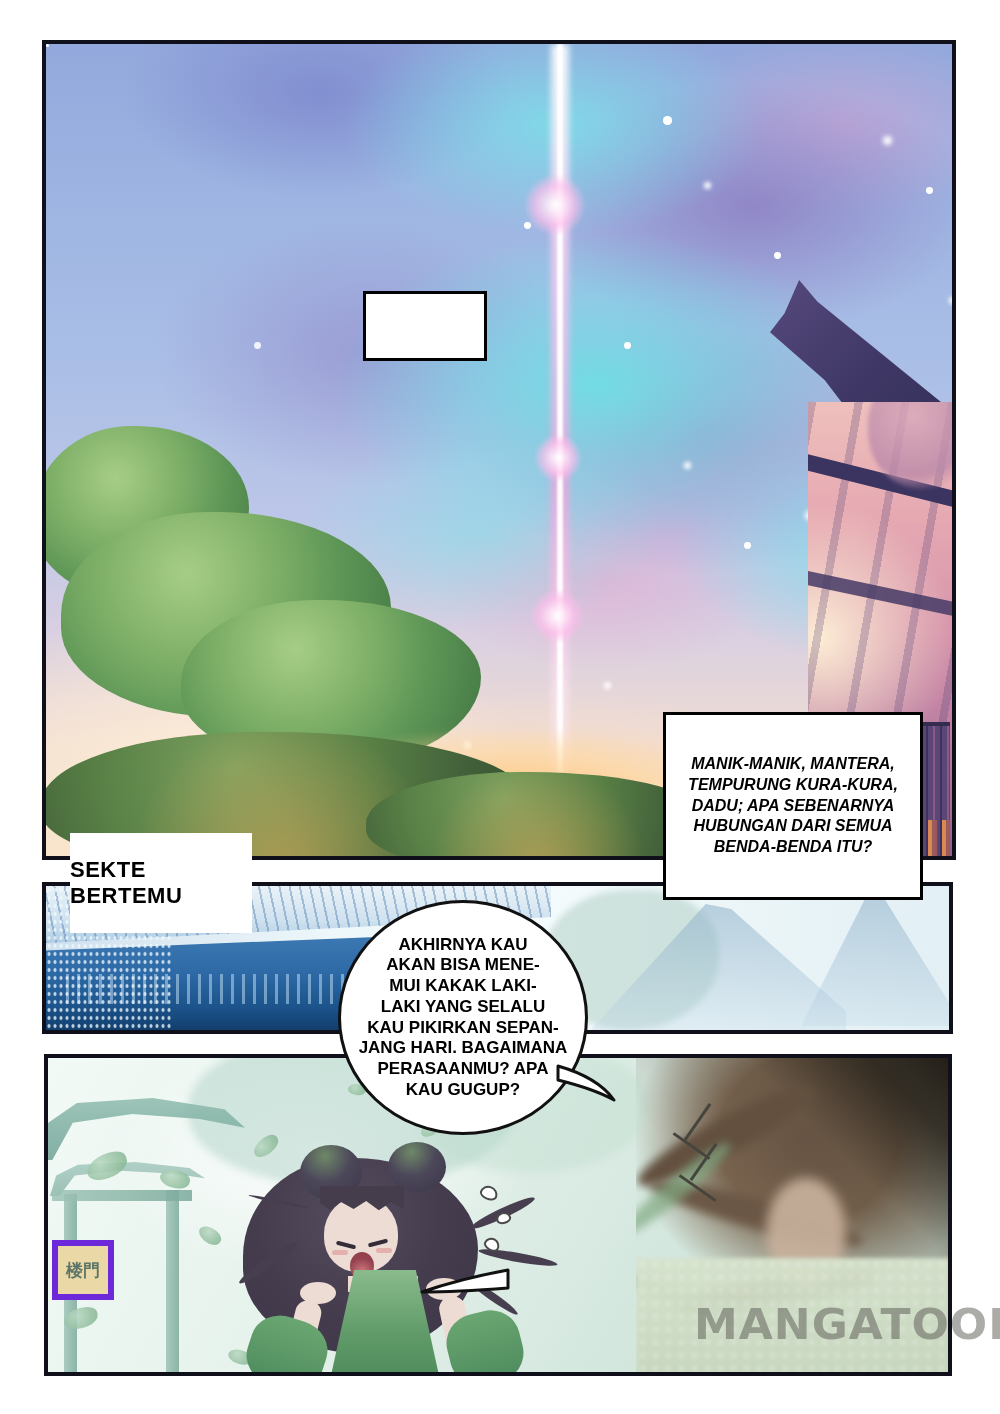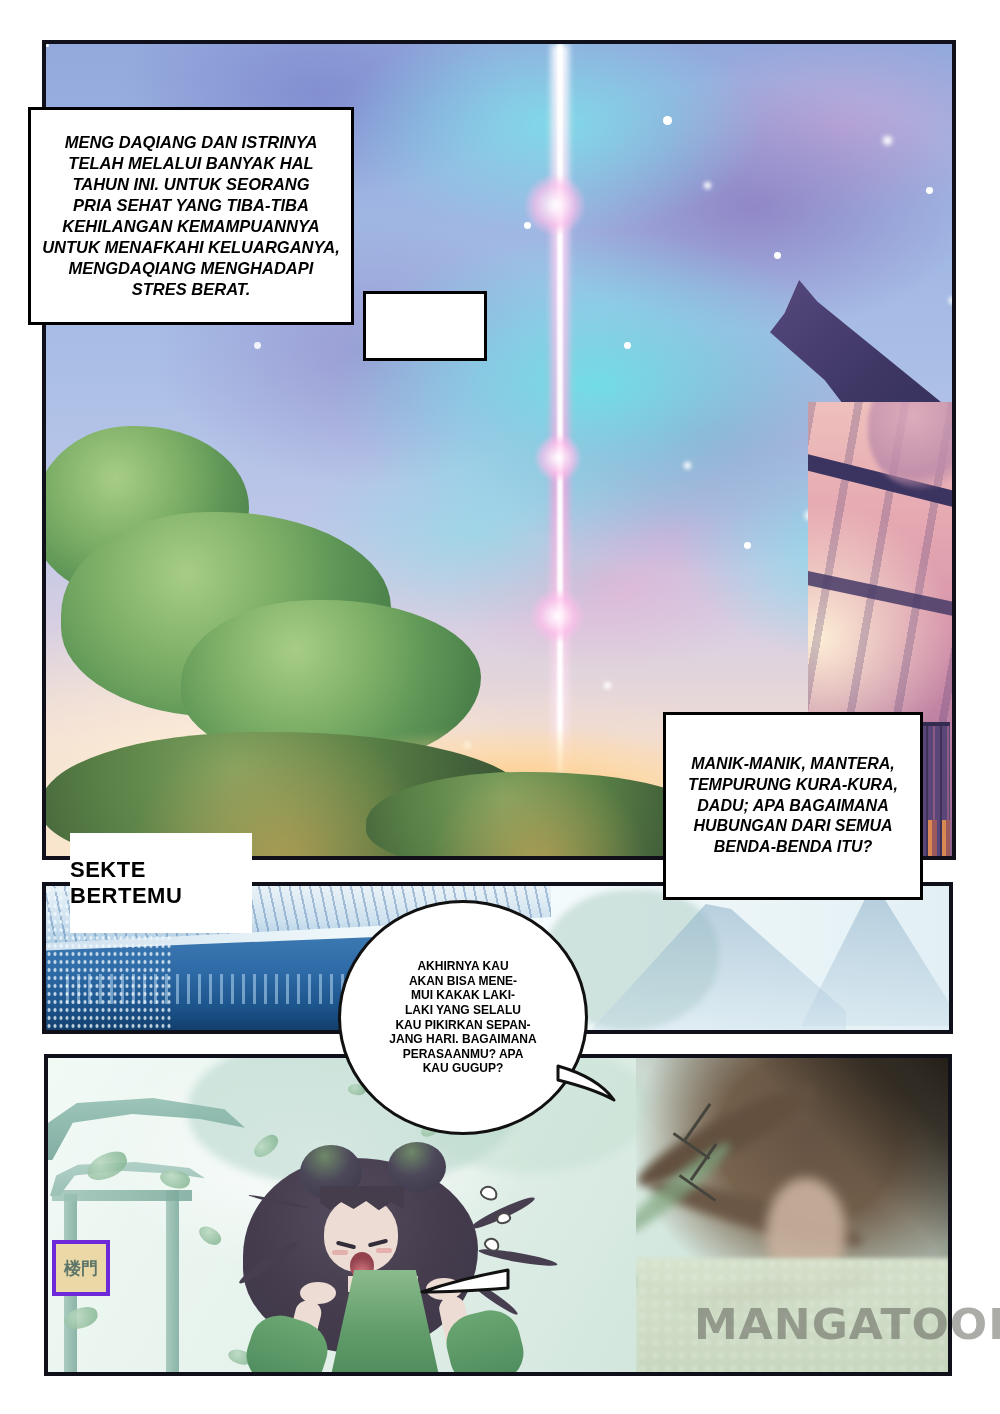--- a/index.html
+++ b/index.html
@@ -80,21 +80,21 @@
   .p3-base{position:absolute;inset:0;background:
     radial-gradient(ellipse 300px 180px at 30% 30%,rgba(255,255,255,.9),transparent 70%),
     linear-gradient(120deg,#f2faf6 0%,#e6f2ec 35%,#d5e8df 65%,#c8dfd4 100%);}
   .p3-topblob{border-radius:50% 45% 55% 50%;filter:blur(4px);}
   .leaf{position:absolute;border-radius:60% 40% 55% 45%;opacity:.85;
     background:radial-gradient(circle at 35% 35%,#b9d8c2,#93bf9f 60%,#7fb18d);}
   .gatebit{position:absolute;}
   .g-roof{clip-path:polygon(0 100%,4% 40%,18% 8%,55% 0,90% 18%,100% 48%,78% 34%,45% 26%,16% 40%,6% 100%);
     background:linear-gradient(180deg,#8ebbae,#6fa195);opacity:.85;}
   .g-post{background:linear-gradient(90deg,#9ec3b7,#7ba99b);opacity:.85;}
-  .g-plaque{background:#ead9a6;border:4px solid #6d28d9;color:#5d7568;font-size:17px;font-weight:bold;
+  .g-plaque{background:#ead9a6;border:6px solid #6d28d9;color:#5d7568;font-size:17px;font-weight:bold;
     display:flex;align-items:center;justify-content:center;filter:blur(.6px);
     font-family:"DejaVu Sans",sans-serif;}
   .girlbit{position:absolute;}
   .bun{border-radius:50%;background:radial-gradient(circle at 40% 20%,#6e8868 0%,#4c485a 45%,#3a3447 100%);}
   .skin{background:#ecdcd4;}
   .hairstrand{background:#473e50;border-radius:50%;}
   .sweat{background:#fff;border:2px solid #4a4a4a;border-radius:50% 50% 50% 50%/60% 60% 40% 40%;}
   .f-part{position:absolute;}
   .hatch{position:absolute;width:3px;height:44px;background:#45453e;}
 
@@ -221,37 +221,29 @@
     </div>
     <div class="hatch" style="left:648px;top:42px;transform:rotate(35deg);"></div>
     <div class="hatch" style="left:642px;top:66px;transform:rotate(-55deg);"></div>
     <div class="hatch" style="left:654px;top:82px;transform:rotate(35deg);"></div>
     <div class="hatch" style="left:648px;top:108px;transform:rotate(-55deg);"></div>
   </div>
 
   <div class="watermark">MANGATOON</div>
 
   <div class="nbox" style="left:363px;top:291px;width:124px;height:70px;z-index:4;"></div>
-  <div class="nbox" style="left:28px;top:107px;width:326px;height:218px;font-size:16.5px;line-height:1.28;">MENG DAQIANG DAN ISTRINYA
-TELAH MELALUI BANYAK HAL
-TAHUN INI. UNTUK SEORANG
-PRIA SEHAT YANG TIBA-TIBA
-KEHILANGAN KEMAMPUANNYA
-UNTUK MENAFKAHI KELUARGANYA,
-MENGDAQIANG MENGHADAPI
-STRES BERAT.</div>
   <div class="nbox" style="left:663px;top:712px;width:260px;height:188px;font-size:16px;line-height:1.3;">MANIK-MANIK, MANTERA,
 TEMPURUNG KURA-KURA,
-DADU; APA BAGAIMANA
+DADU; APA SEBENARNYA
 HUBUNGAN DARI SEMUA
 BENDA-BENDA ITU?</div>
 
   <div class="caption" style="left:70px;top:833px;width:182px;height:100px;font-size:22px;">SEKTE BERTEMU</div>
 
-  <div class="bubble" style="left:338px;top:900px;width:250px;height:235px;font-size:12px;line-height:1.22;">AKHIRNYA KAU
+  <div class="bubble" style="left:338px;top:900px;width:250px;height:235px;font-size:17px;line-height:1.22;">AKHIRNYA KAU
 AKAN BISA MENE-
 MUI KAKAK LAKI-
 LAKI YANG SELALU
 KAU PIKIRKAN SEPAN-
 JANG HARI. BAGAIMANA
 PERASAANMU? APA
 KAU GUGUP?</div>
   <svg class="tail" style="left:556px;top:1062px;" width="62" height="40">
     <path d="M2,4 C30,12 48,24 58,38 C40,28 18,22 2,18 Z" fill="#ffffff" stroke="#111111" stroke-width="3" stroke-linejoin="round"></path>
   </svg>

